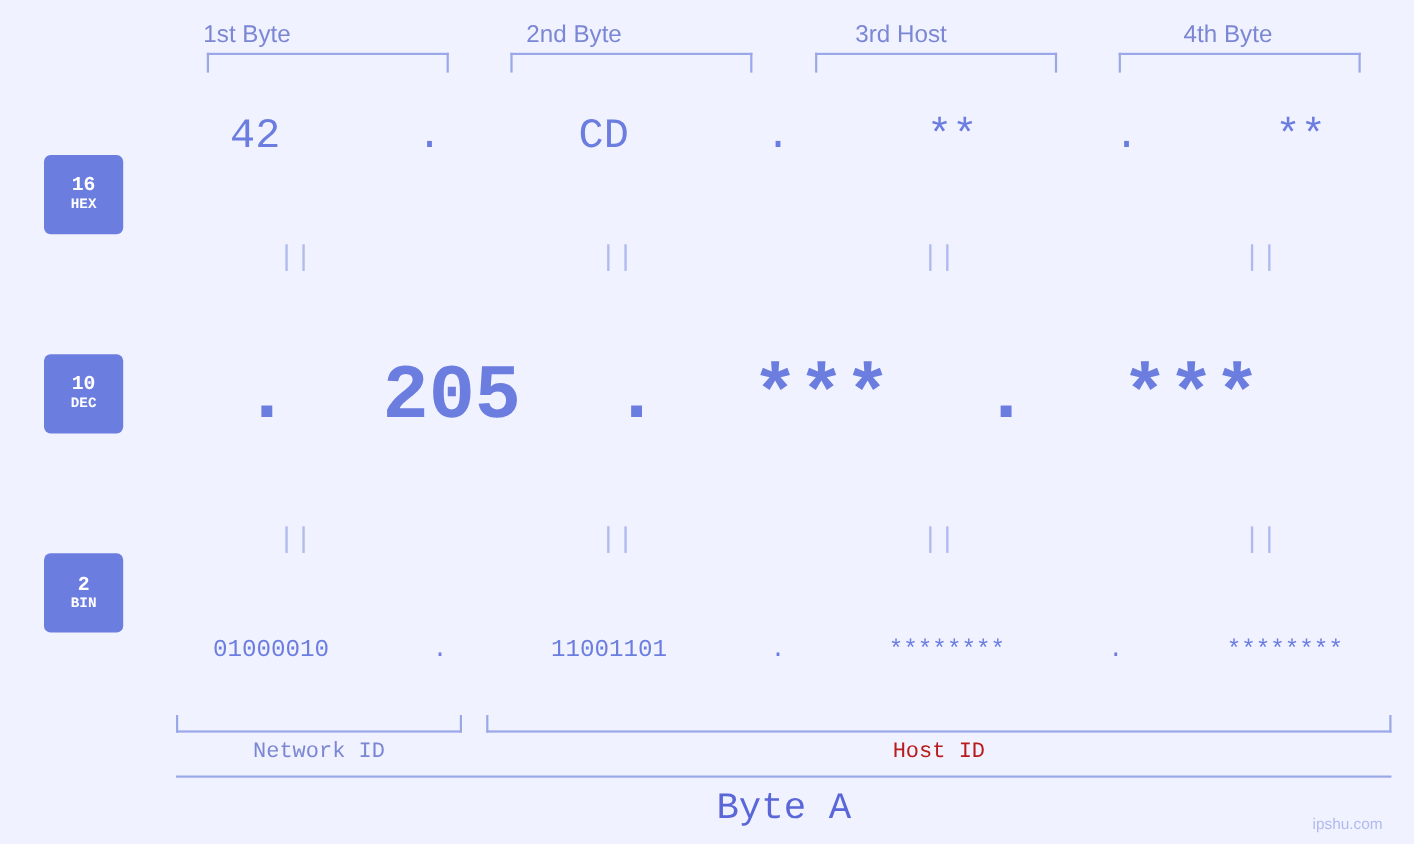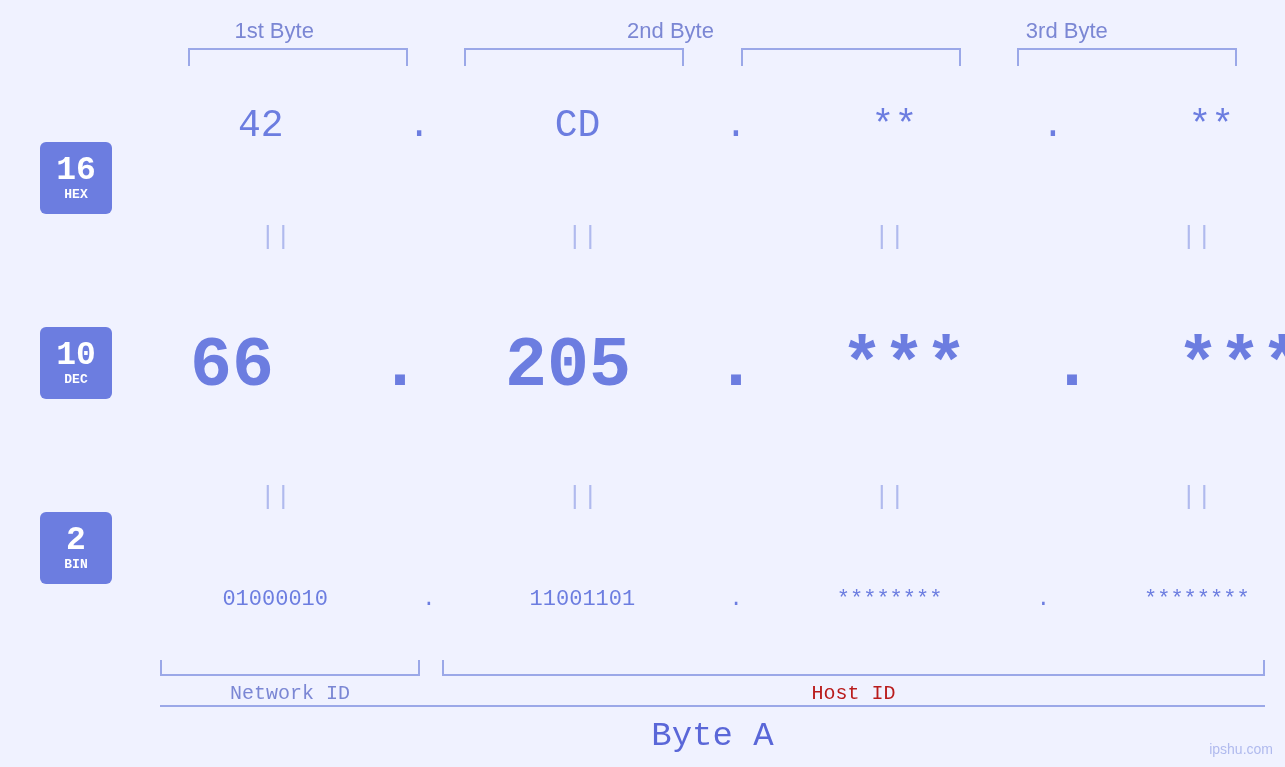--- a/index.html
+++ b/index.html
@@ -83,21 +83,21 @@
       border-radius: 6px;
       width: 72px;
       height: 72px;
       display: flex;
       flex-direction: column;
       align-items: center;
       justify-content: center;
     }
 
     .badge-num {
-      font-size: 33px;
+      font-size: 18px;
       font-weight: bold;
       line-height: 1;
     }
 
     .badge-label {
       font-size: 13px;
       font-weight: bold;
     }
 
     
@@ -173,20 +173,21 @@
     .dot-hex {
       font-size: 38px;
       color: #6c7de0;
     }
 
     
     .bottom-section {
       width: 100%;
       padding-left: 160px;
       padding-right: 20px;
+      margin-bottom: 10px;
     }
 
     
     .class-section {
       width: calc(100% - 160px - 20px);
       margin-left: 160px;
       margin-right: 20px;
       border-top: 2px solid #9ba8e8;
       display: flex;
       justify-content: center;
@@ -197,35 +198,36 @@
     .class-label {
       color: #5a67d8;
       font-size: 34px;
       font-family: 'Courier New', Courier, monospace;
     }
 
     
     .watermark {
       position: absolute;
       bottom: 10px;
-      right: 12px;
+      right: 28px;
       color: #b0baee;
       font-size: 14px;
       font-family: Arial, sans-serif;
     }
   </style>
 </head>
 <body>
 
 <div class="container">
 
   <div class="header-row">
     <div class="byte-label">1st Byte</div>
     <div class="byte-label">2nd Byte</div>
-    <div class="byte-label">3rd Byte</div>
+    <div class="byte-label">3rd Host</div>
+    <div class="byte-label">4th Byte</div>
   </div>
 
   <div class="brackets-row">
     <div class="bracket"></div>
     <div class="bracket"></div>
     <div class="bracket"></div>
     <div class="bracket"></div>
   </div>
 
   <div class="main-area">
@@ -258,21 +260,20 @@
       </div>
 
       <div class="equals-row">
         <div class="eq-cell">||</div>
         <div class="eq-cell">||</div>
         <div class="eq-cell">||</div>
         <div class="eq-cell">||</div>
       </div>
 
       <div class="data-row dec-row">
-        <div class="cell">66</div>
         <span class="dot-large">.</span>
         <div class="cell">205</div>
         <span class="dot-large">.</span>
         <div class="cell">***</div>
         <span class="dot-large">.</span>
         <div class="cell">***</div>
       </div>
 
       <div class="equals-row">
         <div class="eq-cell">||</div>

